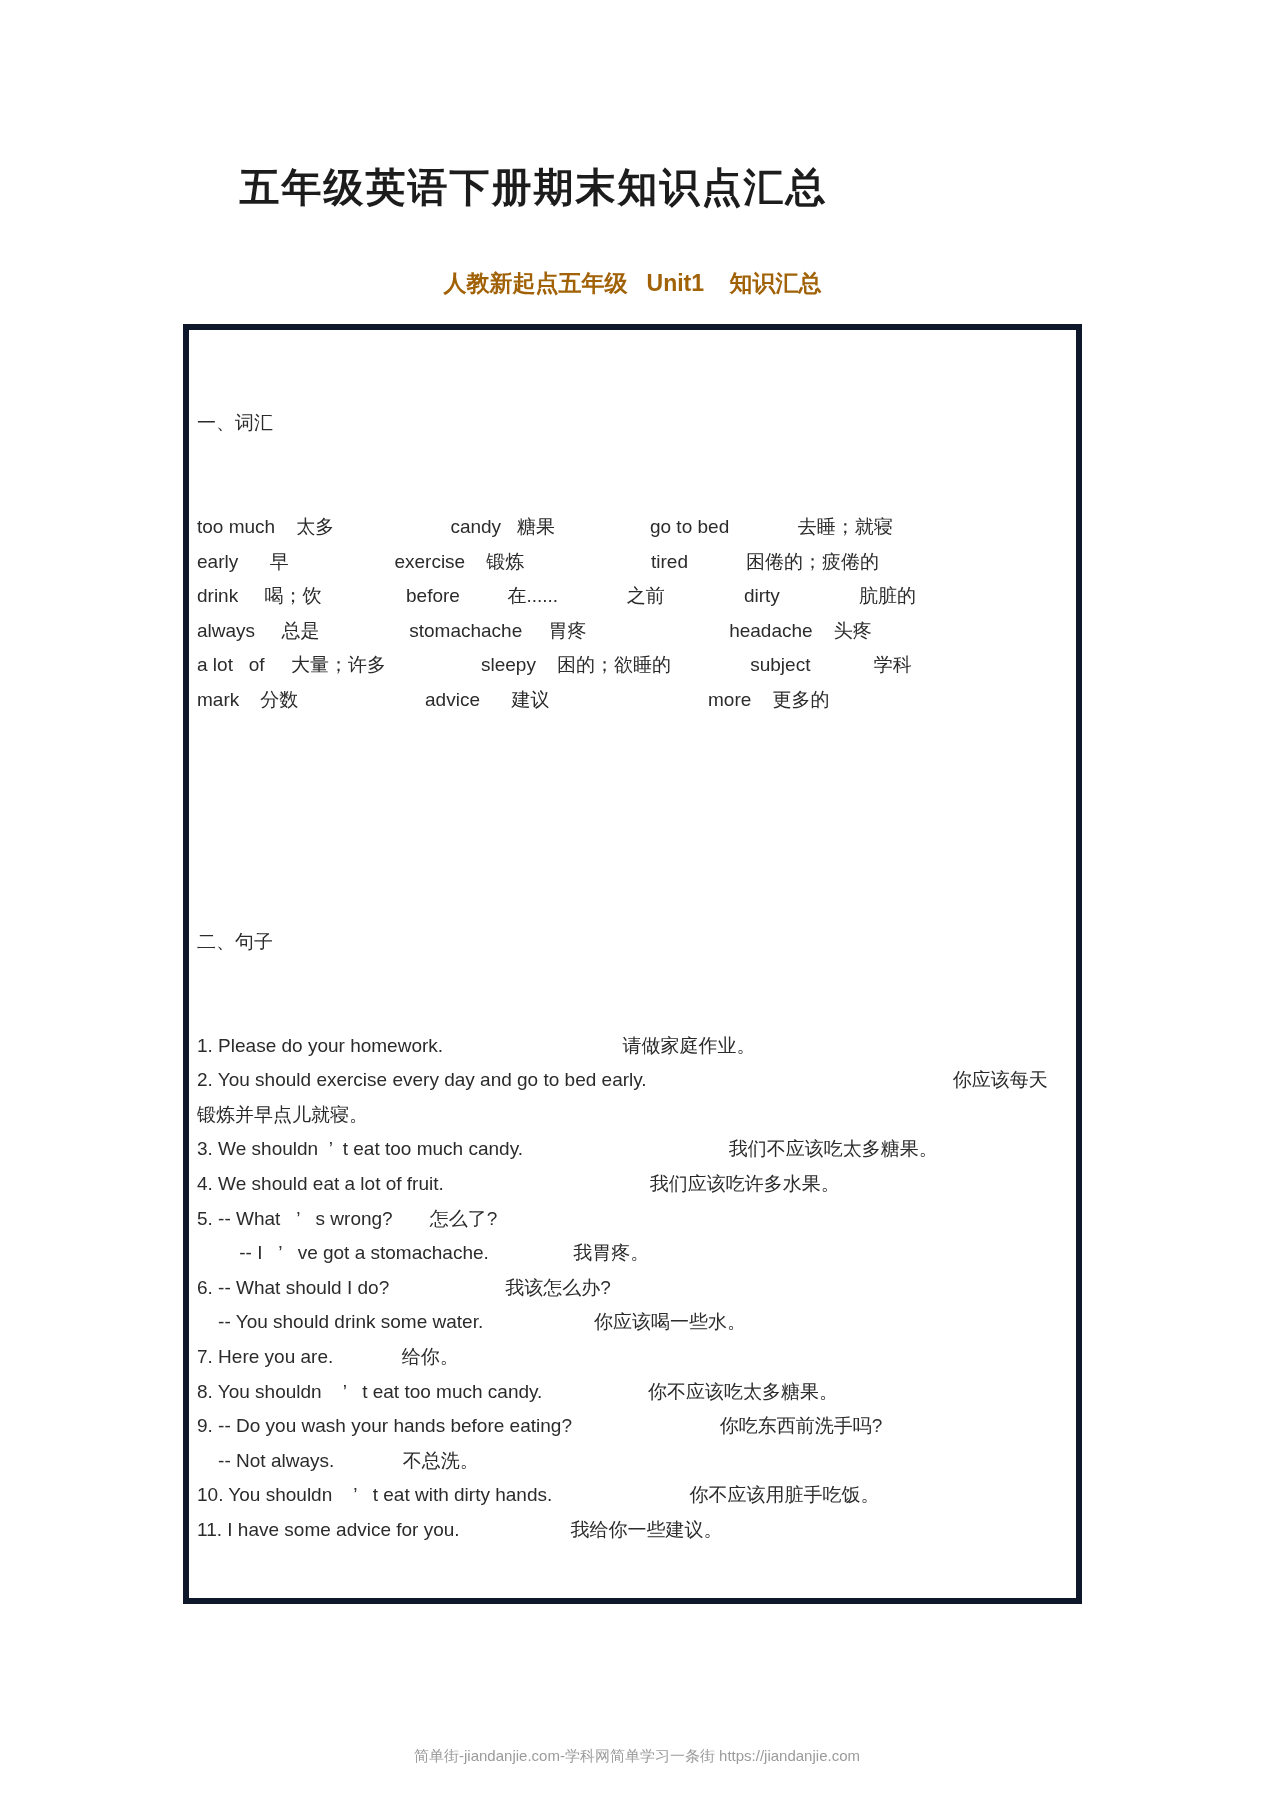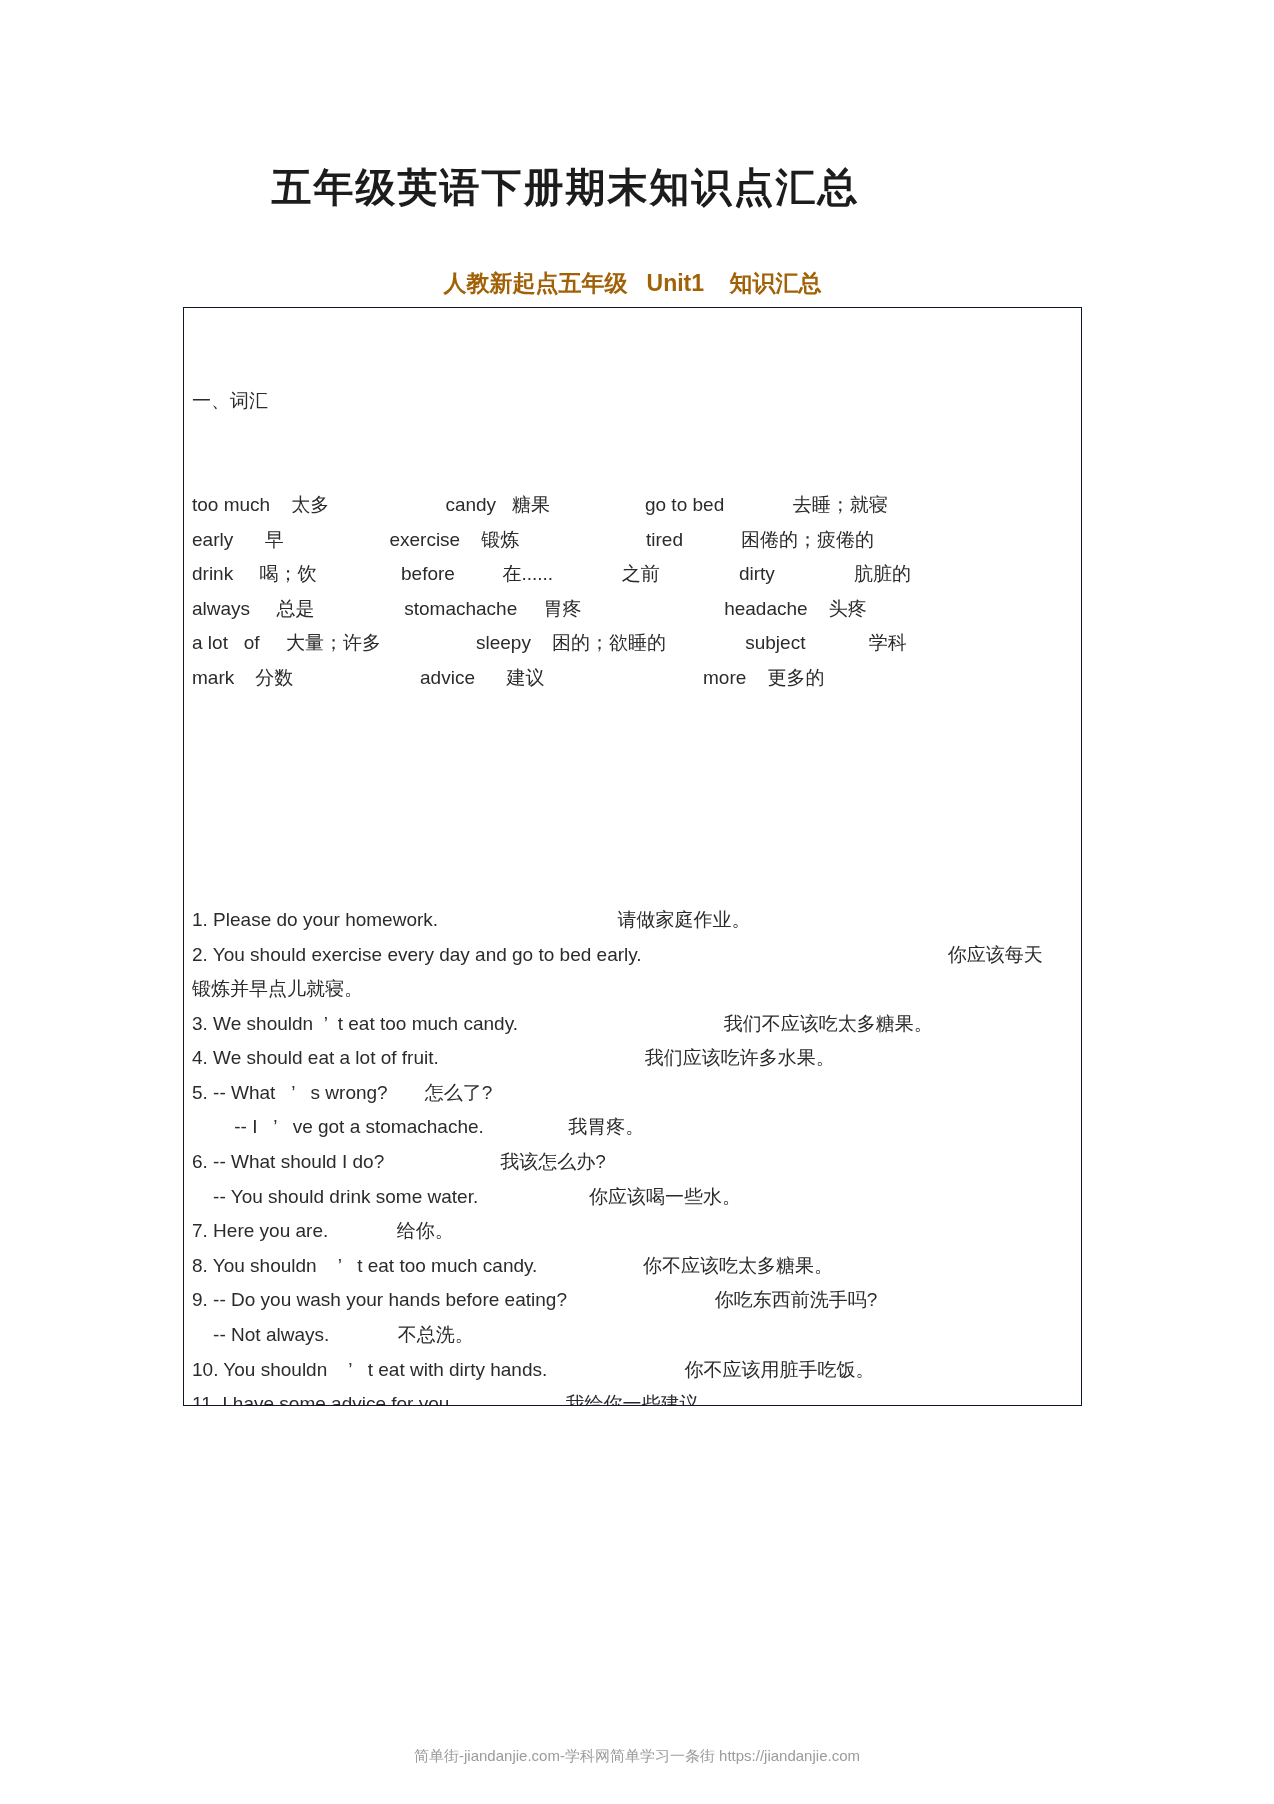--- a/index.html
+++ b/index.html
@@ -10,21 +10,21 @@
     background:#ffffff;
     font-family:"Liberation Sans","DejaVu Sans",sans-serif;
     color:#2b2b2b;
     overflow:hidden;
   }
   .doc-title{
     position:absolute;
     top:160px;
     left:0;
     width:1082px; 
-    padding-left:116px;
+    padding-left:84px;
     box-sizing:content-box;
     width:899px;
     text-align:center;
     font-size:40px;
     font-weight:700;
     letter-spacing:2px;
     color:#1c1c1c;
     white-space:nowrap;
   }
   .doc-subtitle{
@@ -34,25 +34,25 @@
     width:899px;
     text-align:center;
     font-size:23px;
     font-weight:700;
     color:#a16207;
     white-space:pre;
   }
   .content-box{
     position:absolute;
     left:183px;
-    top:307px;
+    top:324px;
     width:899px;
-    height:1099px;
+    height:1280px;
     box-sizing:border-box;
-    border:1px solid #0f172a;
+    border:6px solid #0f172a;
     background:#ffffff;
     padding:7px 16px 0 8px;
     font-size:19px;
     line-height:34.6px;
     white-space:pre;
     overflow:hidden;
   }
   .doc-section + .doc-section{
     margin-top:69px;
   }
@@ -82,18 +82,19 @@
 <div class="page">
 
   <div class="doc-title">五年级英语下册期末知识点汇总</div>
 
   <div class="doc-subtitle">人教新起点五年级   Unit1    知识汇总</div>
 
   <div class="content-box" id="sections-root"><section class="doc-section">
     <h2 class="section-heading">一、词汇</h2>
     <div class="section-lines"><div class="text-line">too much    太多                      candy   糖果                  go to bed             去睡；就寝</div><div class="text-line">early      早                    exercise    锻炼                        tired           困倦的；疲倦的</div><div class="text-line">drink     喝；饮                before         在......             之前               dirty               肮脏的</div><div class="text-line">always     总是                 stomachache     胃疼                           headache    头疼</div><div class="text-line">a lot   of     大量；许多                  sleepy    困的；欲睡的               subject            学科</div><div class="text-line">mark    分数                        advice      建议                              more    更多的</div></div>
   </section><section class="doc-section">
+    <h2 class="section-heading">二、句子</h2>
     <div class="section-lines"><div class="text-line">1. Please do your homework.                                  请做家庭作业。</div><div class="text-line">2. You should exercise every day and go to bed early.                                                          你应该每天</div><div class="text-line">锻炼并早点儿就寝。</div><div class="text-line">3. We shouldn  ’  t eat too much candy.                                       我们不应该吃太多糖果。</div><div class="text-line">4. We should eat a lot of fruit.                                       我们应该吃许多水果。</div><div class="text-line">5. -- What   ’   s wrong?       怎么了?</div><div class="text-line">        -- I   ’   ve got a stomachache.                我胃疼。</div><div class="text-line">6. -- What should I do?                      我该怎么办?</div><div class="text-line">    -- You should drink some water.                     你应该喝一些水。</div><div class="text-line">7. Here you are.             给你。</div><div class="text-line">8. You shouldn    ’   t eat too much candy.                    你不应该吃太多糖果。</div><div class="text-line">9. -- Do you wash your hands before eating?                            你吃东西前洗手吗?</div><div class="text-line">    -- Not always.             不总洗。</div><div class="text-line">10. You shouldn    ’   t eat with dirty hands.                          你不应该用脏手吃饭。</div><div class="text-line">11. I have some advice for you.                     我给你一些建议。</div></div>
   </section></div>
 
   <div class="page-footer">简单街-jiandanjie.com-学科网简单学习一条街 https://jiandanjie.com</div>
 
 </div>
 
 </body></html>

